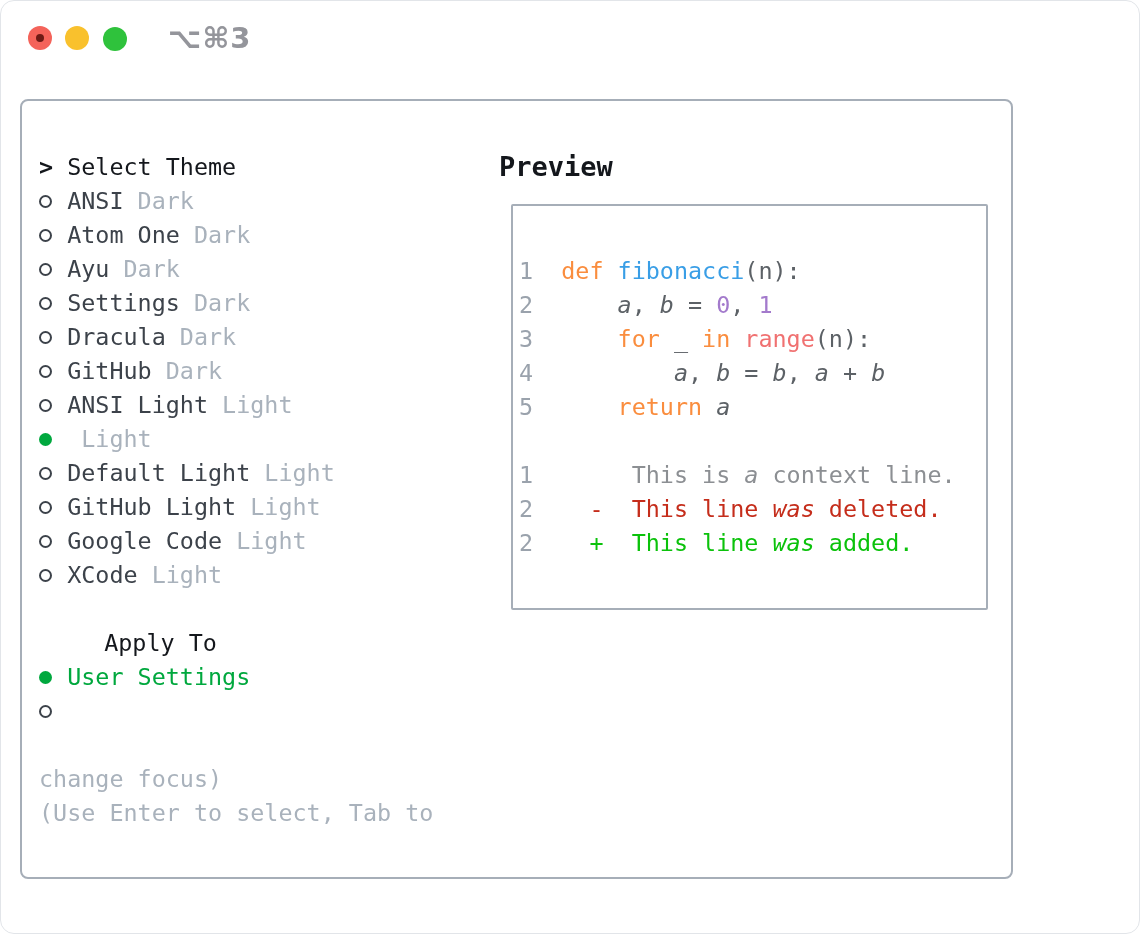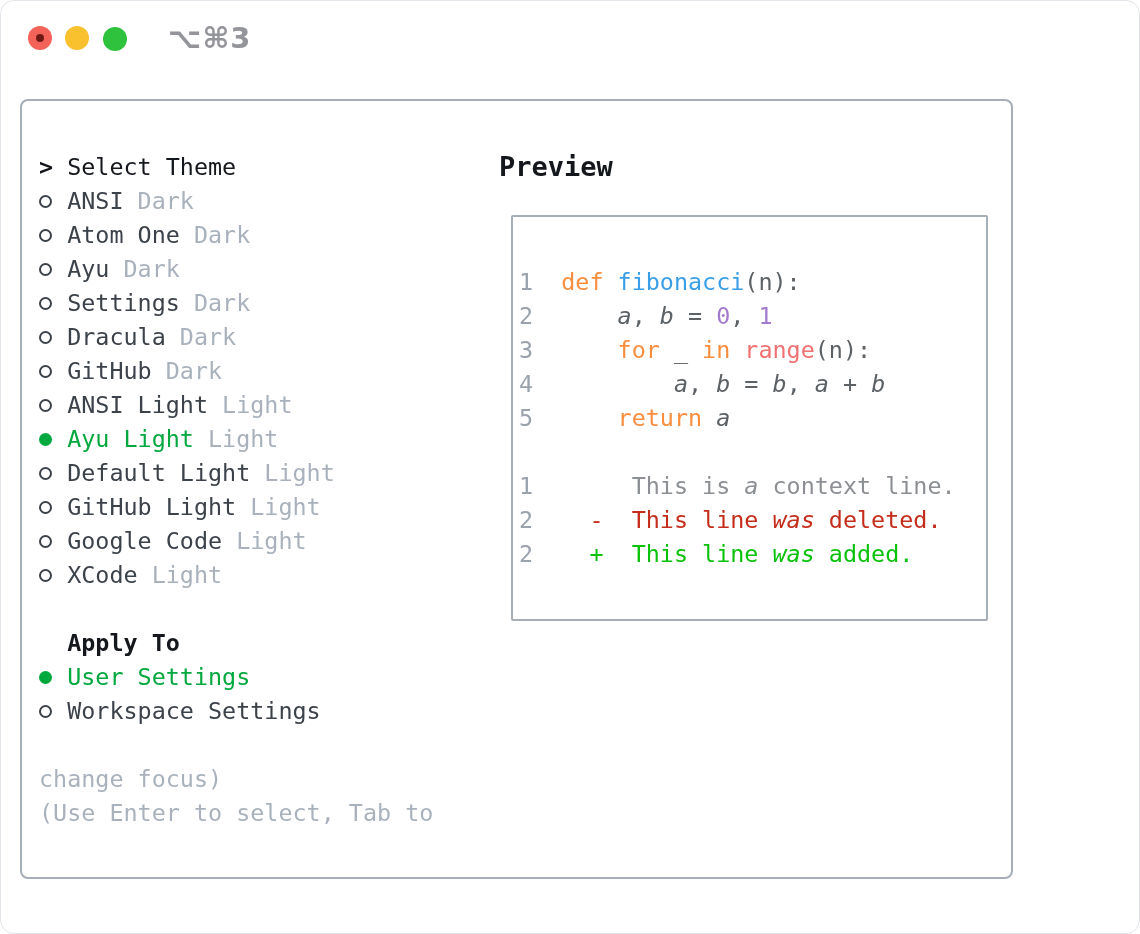--- a/index.html
+++ b/index.html
@@ -27,38 +27,38 @@
   }
   .panel *{box-sizing:border-box;}
   .left-col{
     position:absolute;left:17px;top:49px;
     font-size:23.4px;line-height:34px;color:var(--text-dark);
   }
   .row{display:flex;align-items:center;height:34px;white-space:pre;}
   .gutter{display:inline-flex;align-items:center;width:2ch;flex:0 0 auto;}
   .pointer{font-weight:700;color:var(--text-black);}
   .hdr{font-weight:400;color:var(--text-black);white-space:pre;}
-  .subhdr{font-weight:700;color:var(--text-black);white-space:pre;}
+  .subhdr{font-weight:400;color:var(--text-black);white-space:pre;margin-left:37px;}
   .radio{width:13px;height:13px;border-radius:50%;}
   .radio.unsel{border:2.5px solid var(--text-dark);}
   .radio.sel{background:var(--accent-green);}
   .item-name{white-space:pre;color:var(--text-dark);}
   .item-name.sel{color:var(--accent-green);}
   .item-suffix{white-space:pre;color:var(--text-muted);}
   .opt-label{white-space:pre;color:var(--text-dark);}
   .opt-label.sel{color:var(--accent-green);}
   .blank-row{height:34px;}
   .help-line{height:34px;line-height:34px;color:var(--text-muted);white-space:pre;}
   
   .preview-header{
     position:absolute;left:477px;top:49px;height:34px;line-height:34px;
     font-size:27px;font-weight:700;color:var(--text-black);
   }
   .preview-box{
-    position:absolute;left:489px;top:114px;width:477px;height:406px;
+    position:absolute;left:489px;top:103px;width:477px;height:406px;
     border:2px solid var(--border-gray);border-radius:2px;background:#fff;
   }
   .code{
     position:absolute;left:6px;top:48px;
     font-size:23.4px;line-height:34px;white-space:pre;
   }
   .code-line{height:34px;}
   .tok.ln{color:var(--code-lineno);}
   .tok.kw{color:var(--code-keyword);}
   .tok.fn{color:var(--code-function);}
@@ -95,34 +95,34 @@
         <span class="hdr">Select Theme</span>
       </div>
       <div>
           <div class="row"><span class="gutter"><span class="radio unsel"></span></span><span class="item-name">ANSI</span><span class="item-suffix"> Dark</span></div>
           <div class="row"><span class="gutter"><span class="radio unsel"></span></span><span class="item-name">Atom One</span><span class="item-suffix"> Dark</span></div>
           <div class="row"><span class="gutter"><span class="radio unsel"></span></span><span class="item-name">Ayu</span><span class="item-suffix"> Dark</span></div>
           <div class="row"><span class="gutter"><span class="radio unsel"></span></span><span class="item-name">Settings</span><span class="item-suffix"> Dark</span></div>
           <div class="row"><span class="gutter"><span class="radio unsel"></span></span><span class="item-name">Dracula</span><span class="item-suffix"> Dark</span></div>
           <div class="row"><span class="gutter"><span class="radio unsel"></span></span><span class="item-name">GitHub</span><span class="item-suffix"> Dark</span></div>
           <div class="row"><span class="gutter"><span class="radio unsel"></span></span><span class="item-name">ANSI Light</span><span class="item-suffix"> Light</span></div>
-          <div class="row"><span class="gutter"><span class="radio sel"></span></span><span class="item-name sel">Ayu Light</span><span class="item-suffix"> Light</span></div>
+          <div class="row"><span class="gutter"><span class="radio sel"></span></span><span class="item-suffix"> Light</span></div>
           <div class="row"><span class="gutter"><span class="radio unsel"></span></span><span class="item-name">Default Light</span><span class="item-suffix"> Light</span></div>
           <div class="row"><span class="gutter"><span class="radio unsel"></span></span><span class="item-name">GitHub Light</span><span class="item-suffix"> Light</span></div>
           <div class="row"><span class="gutter"><span class="radio unsel"></span></span><span class="item-name">Google Code</span><span class="item-suffix"> Light</span></div>
           <div class="row"><span class="gutter"><span class="radio unsel"></span></span><span class="item-name">XCode</span><span class="item-suffix"> Light</span></div>
         </div>
       <div class="blank-row"></div>
       <div class="row">
         <span class="gutter"></span>
         <span class="subhdr">Apply To</span>
       </div>
       <div>
           <div class="row"><span class="gutter"><span class="radio sel"></span></span><span class="opt-label sel">User Settings</span></div>
-          <div class="row"><span class="gutter"><span class="radio unsel"></span></span><span class="opt-label">Workspace Settings</span></div>
+          <div class="row"><span class="gutter"><span class="radio unsel"></span></span></div>
         </div>
       <div class="blank-row"></div>
       <div>
           <div class="help-line">change focus)</div>
           <div class="help-line">(Use Enter to select, Tab to</div>
         </div>
     </div>
 
     <div class="preview-header">Preview</div>
     <div class="preview-box">

